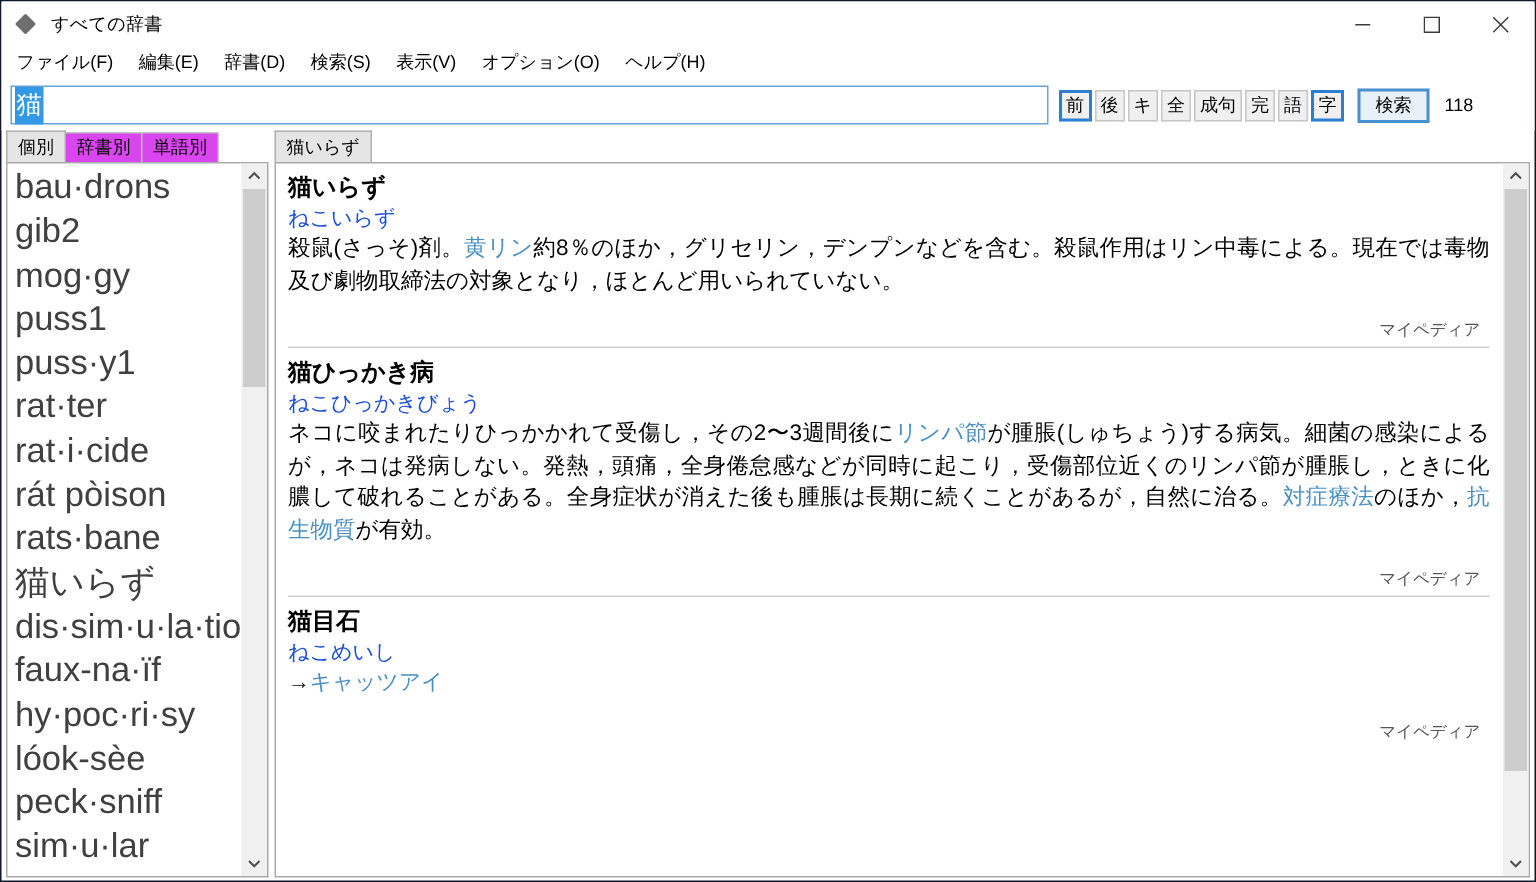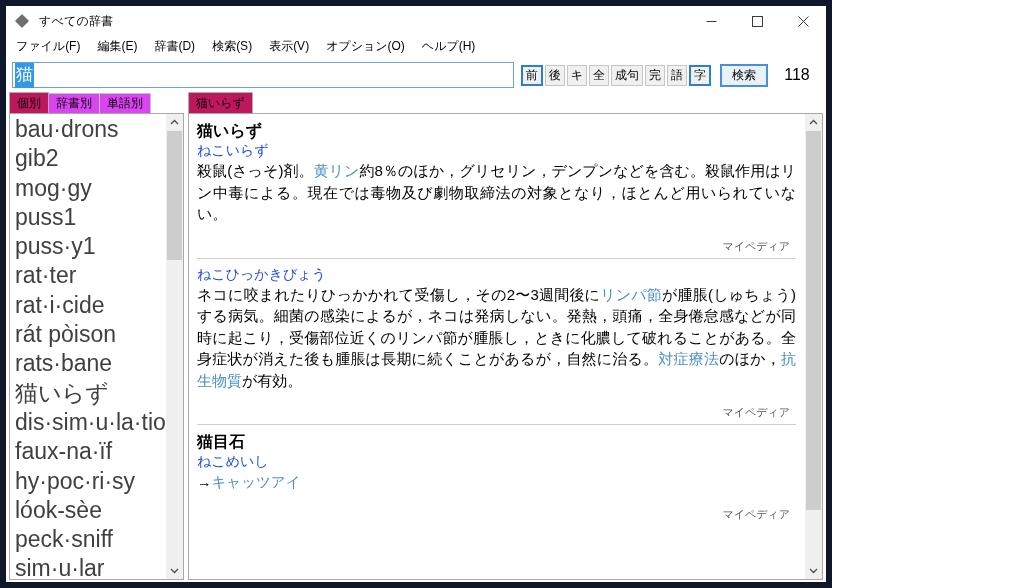--- a/index.html
+++ b/index.html
@@ -5,24 +5,24 @@
   html, body {
     margin: 0; padding: 0;
     width: 1024px; height: 588px;
     overflow: hidden;
     background: #ffffff;
     font-family: "Liberation Sans", "DejaVu Sans", sans-serif;
     -webkit-font-smoothing: none;
   }
   #app {
     position: relative;
-    width: 832px; height: 588px;
-    background: #ffffff;
-    box-sizing: border-box;
-    border: 6px solid #0f172a;
+    width: 1024px; height: 588px;
+    background: #ffffff;
+    box-sizing: border-box;
+    border: 1px solid #0f172a;
     display: flex;
     flex-direction: column;
   }
 
   
   .titlebar {
     height: 30px;
     display: flex;
     align-items: center;
     background: #ffffff;
@@ -136,25 +136,25 @@
     text-align: center;
     color: #000000;
     background: #e8f0f8;
     border: 2px solid #4a90d0;
     box-sizing: border-box;
     white-space: nowrap;
     flex: 0 0 auto;
   }
   .hit-count {
     width: 38px;
-    text-align: center;
-    font-size: 16px;
+    text-align: left;
+    font-size: 12px;
     color: #000000;
     margin-left: 10px;
-    margin-right: 4px;
+    margin-right: 16px;
     flex: 0 0 auto;
   }
 
   
   .body-split {
     flex: 1 1 auto;
     display: flex;
     min-height: 0;
     padding: 0 0 2px 0;
     box-sizing: border-box;
@@ -182,21 +182,21 @@
     padding: 2px 7px 3px 7px;
     border: 1px solid #c2c2c2;
     border-bottom: none;
     background: #d946ef;
     margin-right: -1px;
     box-sizing: border-box;
     white-space: nowrap;
     line-height: 14px;
   }
   .tab.selected {
-    background: #be185d;
+    background: #e5e5e5;
     border-color: #b0b0b0;
     position: relative;
     z-index: 2;
     padding-top: 3px;
     text-align: center;
   }
   .listbox {
     flex: 1 1 auto;
     border: 1px solid #a9a9a9;
     background: #ffffff;
@@ -422,20 +422,21 @@
             <div class="entry-head">猫いらず</div>
             <div class="entry-read">ねこいらず</div>
             <div class="entry-body"><span>殺鼠(さっそ)剤。</span><span class="lnk">黄リン</span><span>約8％のほか，グリセリン，デンプンなどを含む。殺鼠作用はリン中毒による。現在では毒物及び劇物取締法の対象となり，ほとんど用いられていない。</span></div>
             <div class="source-spacer"></div>
             <div class="entry-source">マイペディア</div>
           </div>
 
           <div class="entry-sep"></div>
 
           <div class="entry">
+            <div class="entry-head">猫ひっかき病</div>
             <div class="entry-read">ねこひっかきびょう</div>
             <div class="entry-body"><span>ネコに咬まれたりひっかかれて受傷し，その2〜3週間後に</span><span class="lnk">リンパ節</span><span>が腫脹(しゅちょう)する病気。細菌の感染によるが，ネコは発病しない。発熱，頭痛，全身倦怠感などが同時に起こり，受傷部位近くのリンパ節が腫脹し，ときに化膿して破れることがある。全身症状が消えた後も腫脹は長期に続くことがあるが，自然に治る。</span><span class="lnk">対症療法</span><span>のほか，</span><span class="lnk">抗生物質</span><span>が有効。</span></div>
             <div class="source-spacer"></div>
             <div class="entry-source">マイペディア</div>
           </div>
 
           <div class="entry-sep"></div>
 
           <div class="entry">
             <div class="entry-head">猫目石</div>

